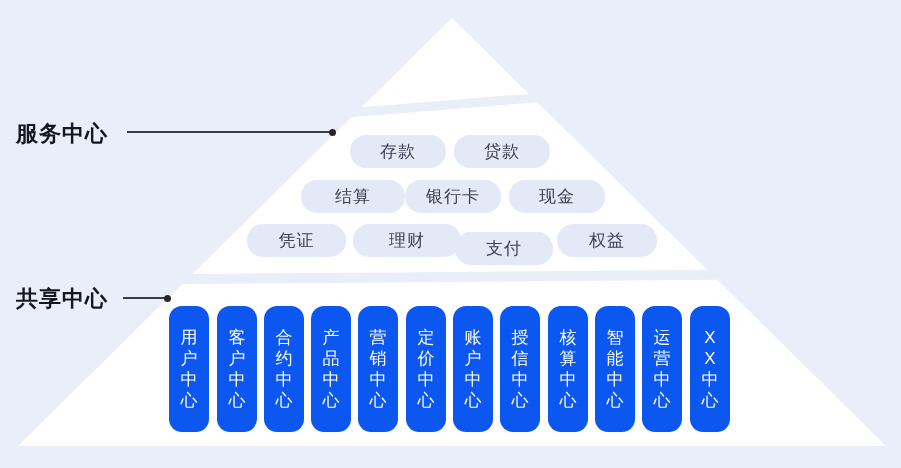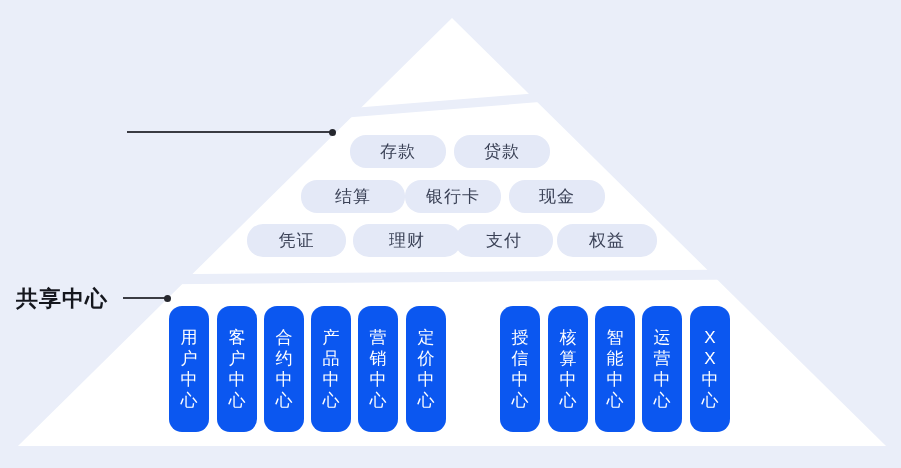--- a/index.html
+++ b/index.html
@@ -131,57 +131,61 @@
 
   <div class="cap-pill" style="left:350px; top:135px; width:96px">存款</div>
   <div class="cap-pill" style="left:454px; top:135px; width:96px">贷款</div>
 
   <div class="cap-pill" style="left:301px; top:180px; width:104px">结算</div>
   <div class="cap-pill" style="left:405px; top:180px; width:96px">银行卡</div>
   <div class="cap-pill" style="left:509px; top:180px; width:96px">现金</div>
 
   <div class="cap-pill" style="left:247px; top:224px; width:99px">凭证</div>
   <div class="cap-pill" style="left:353px; top:224px; width:108px">理财</div>
-  <div class="cap-pill" style="left:455px; top:224px; width:98px">支付</div>
+  <div class="cap-pill" style="left:455px; top:232px; width:98px">支付</div>
   <div class="cap-pill" style="left:557px; top:224px; width:100px">权益</div>
 
   <div class="center-pill" style="left:169px">
     <div class="vtext">用户中心</div>
   </div>
   <div class="center-pill" style="left:217px">
     <div class="vtext">客户中心</div>
   </div>
   <div class="center-pill" style="left:264px">
     <div class="vtext">合约中心</div>
   </div>
   <div class="center-pill" style="left:311px">
     <div class="vtext">产品中心</div>
   </div>
   <div class="center-pill" style="left:358px">
     <div class="vtext">营销中心</div>
   </div>
   <div class="center-pill" style="left:406px">
     <div class="vtext">定价中心</div>
   </div>
+  <div class="center-pill" style="left:453px">
+    <div class="vtext">账户中心</div>
+  </div>
   <div class="center-pill" style="left:500px">
     <div class="vtext">授信中心</div>
   </div>
   <div class="center-pill" style="left:548px">
     <div class="vtext">核算中心</div>
   </div>
   <div class="center-pill" style="left:595px">
     <div class="vtext">智能中心</div>
   </div>
   <div class="center-pill" style="left:642px">
     <div class="vtext">运营中心</div>
   </div>
   <div class="center-pill" style="left:690px">
     <div class="vtext">XX中心</div>
   </div>
 
+  <div class="side-label" style="top:119px">服务中心</div>
   <div class="connector-line" style="left:127px; top:131px; width:203px"></div>
   <div class="connector-dot" style="left:329px; top:129px"></div>
 
   <div class="side-label" style="top:284px">共享中心</div>
   <div class="connector-line" style="left:123px; top:297px; width:43px"></div>
   <div class="connector-dot" style="left:164px; top:295px"></div>
 
 </div>
 
 </body></html>

